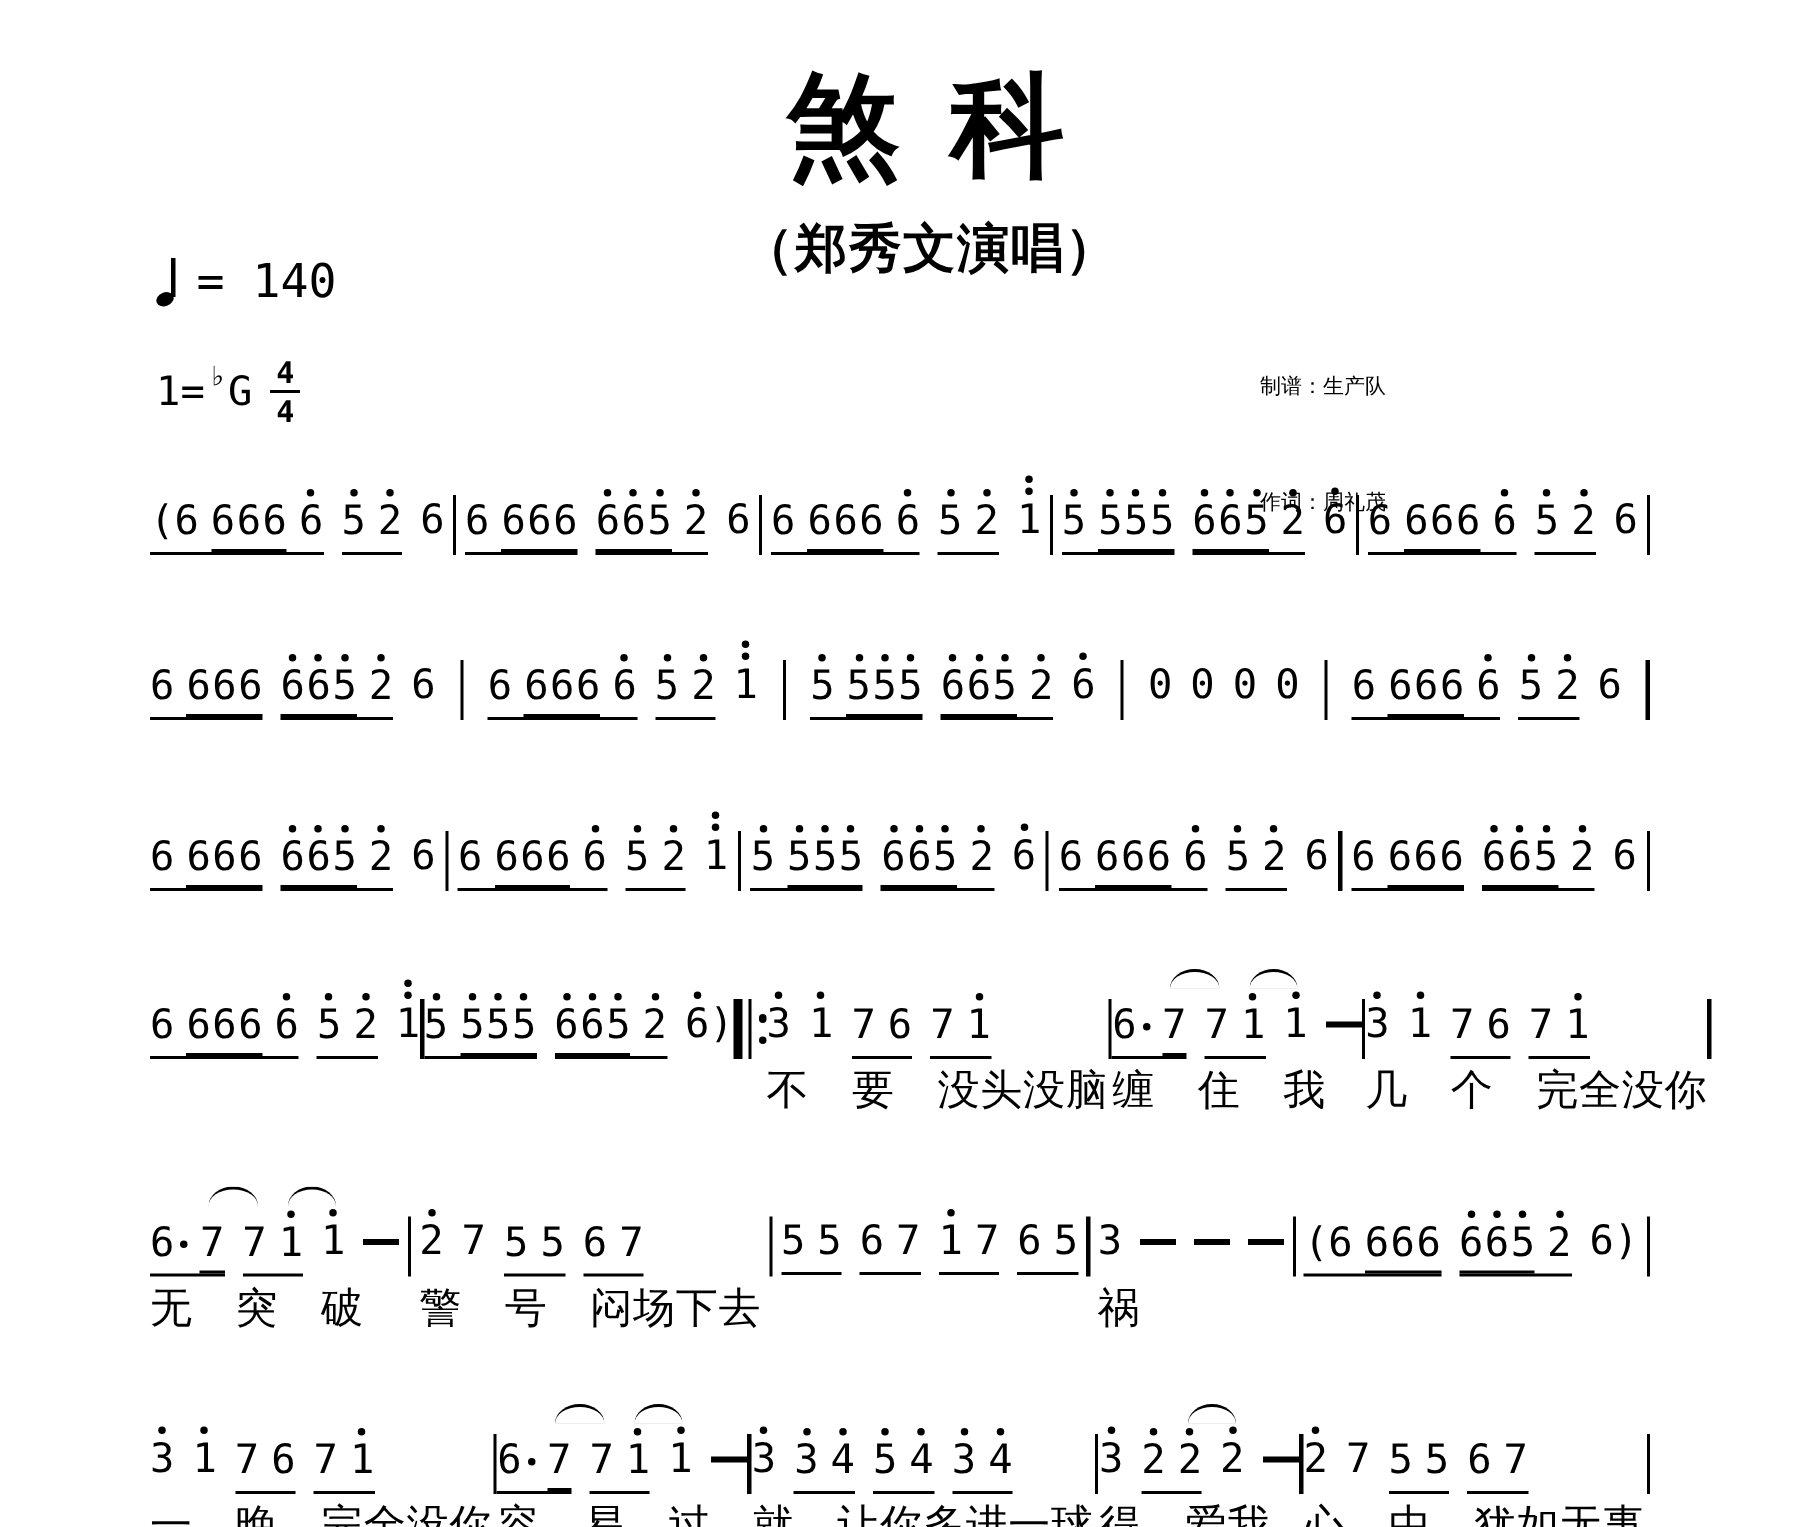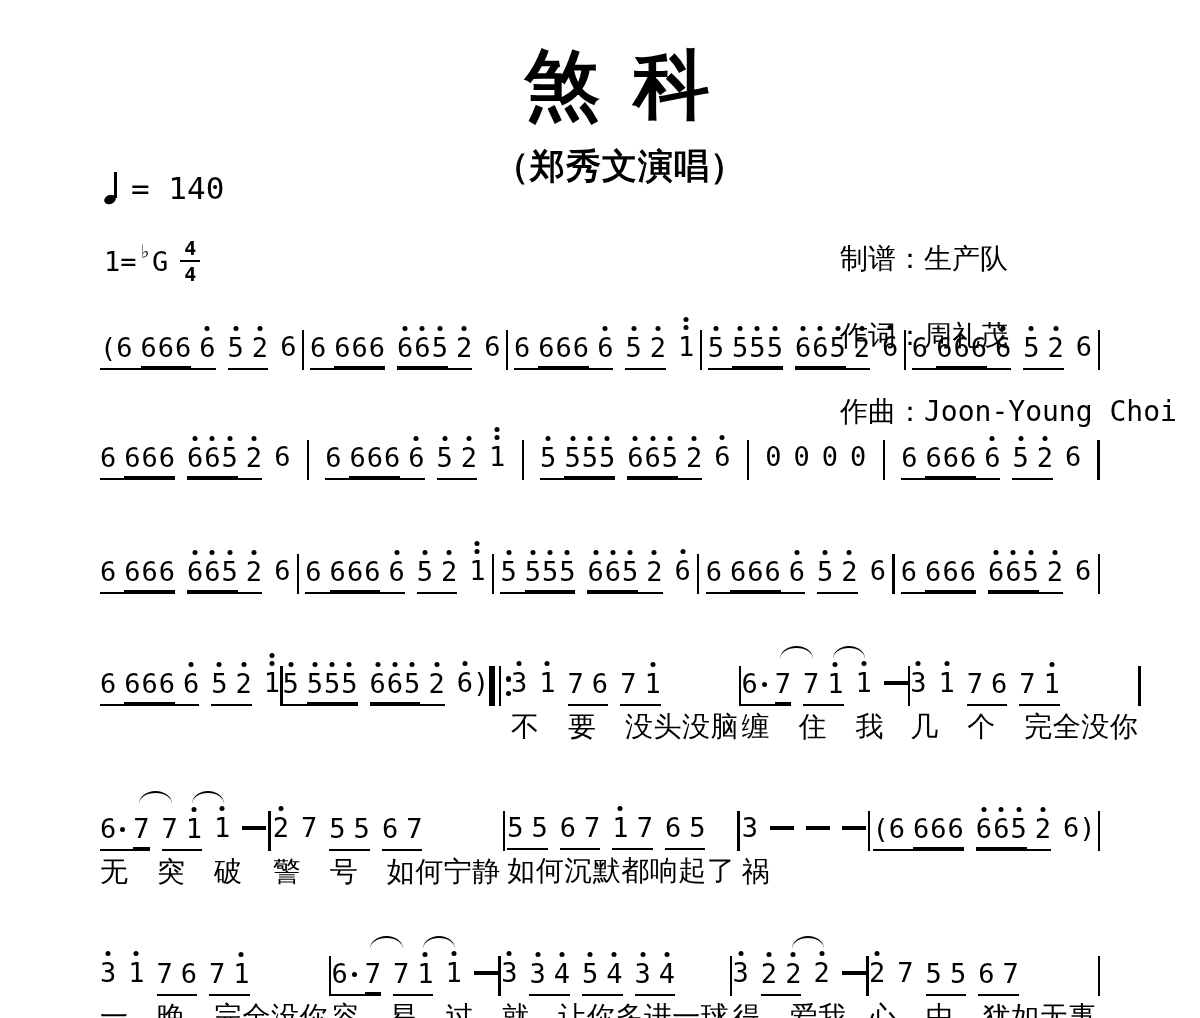--- a/index.html
+++ b/index.html
@@ -18,21 +18,21 @@
                  background:#000;border-radius:50%;transform:rotate(-22deg);}
   .qnote::after{content:"";position:absolute;right:2px;bottom:7px;width:2.6px;height:26px;background:#000;}
   .keysig{position:absolute;top:238px;left:104px;display:flex;align-items:center;
           font-family:"DejaVu Sans Mono",monospace;font-size:27px;}
   .flat{font-size:19px;transform:translateY(-10px);margin:0 1px 0 3px;}
   .frac{display:inline-flex;flex-direction:column;align-items:center;margin-left:12px;
         font-size:20px;font-weight:700;line-height:1;}
   .frac .num{padding:0 4px 2px;}
   .frac .den{border-top:2.2px solid #000;padding:2px 4px 0;}
   .credits{position:absolute;top:195px;left:840px;font-family:"DejaVu Sans Mono",monospace;
-           font-size:28px;line-height:25.5px;white-space:pre;}
+           font-size:14px;line-height:25.5px;white-space:pre;}
 
   
   .music-line{position:absolute;left:100px;width:1000px;display:flex;
               justify-content:space-between;align-items:flex-start;}
   .measure{position:relative;display:flex;flex-direction:column;}
   .notes-row{display:flex;align-items:flex-end;gap:12px;}
   .unit{display:inline-flex;align-items:flex-end;gap:8px;}
   .unit:not(.beam){padding-bottom:7.6px;}
   .unit.beam{border-bottom:2.4px solid #000;padding-bottom:0;}
   .part{display:inline-flex;align-items:flex-end;gap:1px;}
@@ -83,21 +83,20 @@
       <span>G</span>
     <span class="frac">
       <span class="num">4</span>
       <span class="den">4</span>
     </span>
   </div>
 
   <div class="credits">
     <div>制谱：生产队</div>
     <div>作词：周礼茂</div>
-    <div>作曲：Joon-Young Choi</div>
   </div>
 
   <div id="score">
       <div class="music-line">
         <div class="measure">
           <div class="notes-row">
             <span class="unit beam">
               <span class="part">
                 <span class="note">
                   <span class="paren">(</span>
@@ -1307,21 +1306,21 @@
                   <span class="digit">6</span>
                 </span>
               </span>
               <span class="part">
                 <span class="note">
                   <span class="digit">7</span>
                 </span>
               </span>
             </span>
           </div>
-          <div class="lyric">警　号　如何宁静</div>
+          <div class="lyric">警　号　闷场下去</div>
         </div>
         <span class="barline"></span>
         <div class="measure">
           <div class="notes-row">
             <span class="unit beam">
               <span class="part">
                 <span class="note">
                   <span class="digit">5</span>
                 </span>
               </span>
@@ -1363,21 +1362,20 @@
                   <span class="digit">6</span>
                 </span>
               </span>
               <span class="part">
                 <span class="note">
                   <span class="digit">5</span>
                 </span>
               </span>
             </span>
           </div>
-          <div class="lyric">如何沉默都响起了</div>
         </div>
         <span class="barline"></span>
         <div class="measure">
           <div class="notes-row">
             <span class="unit">
               <span class="part">
                 <span class="note">
                   <span class="digit">3</span>
                 </span>
               </span>

